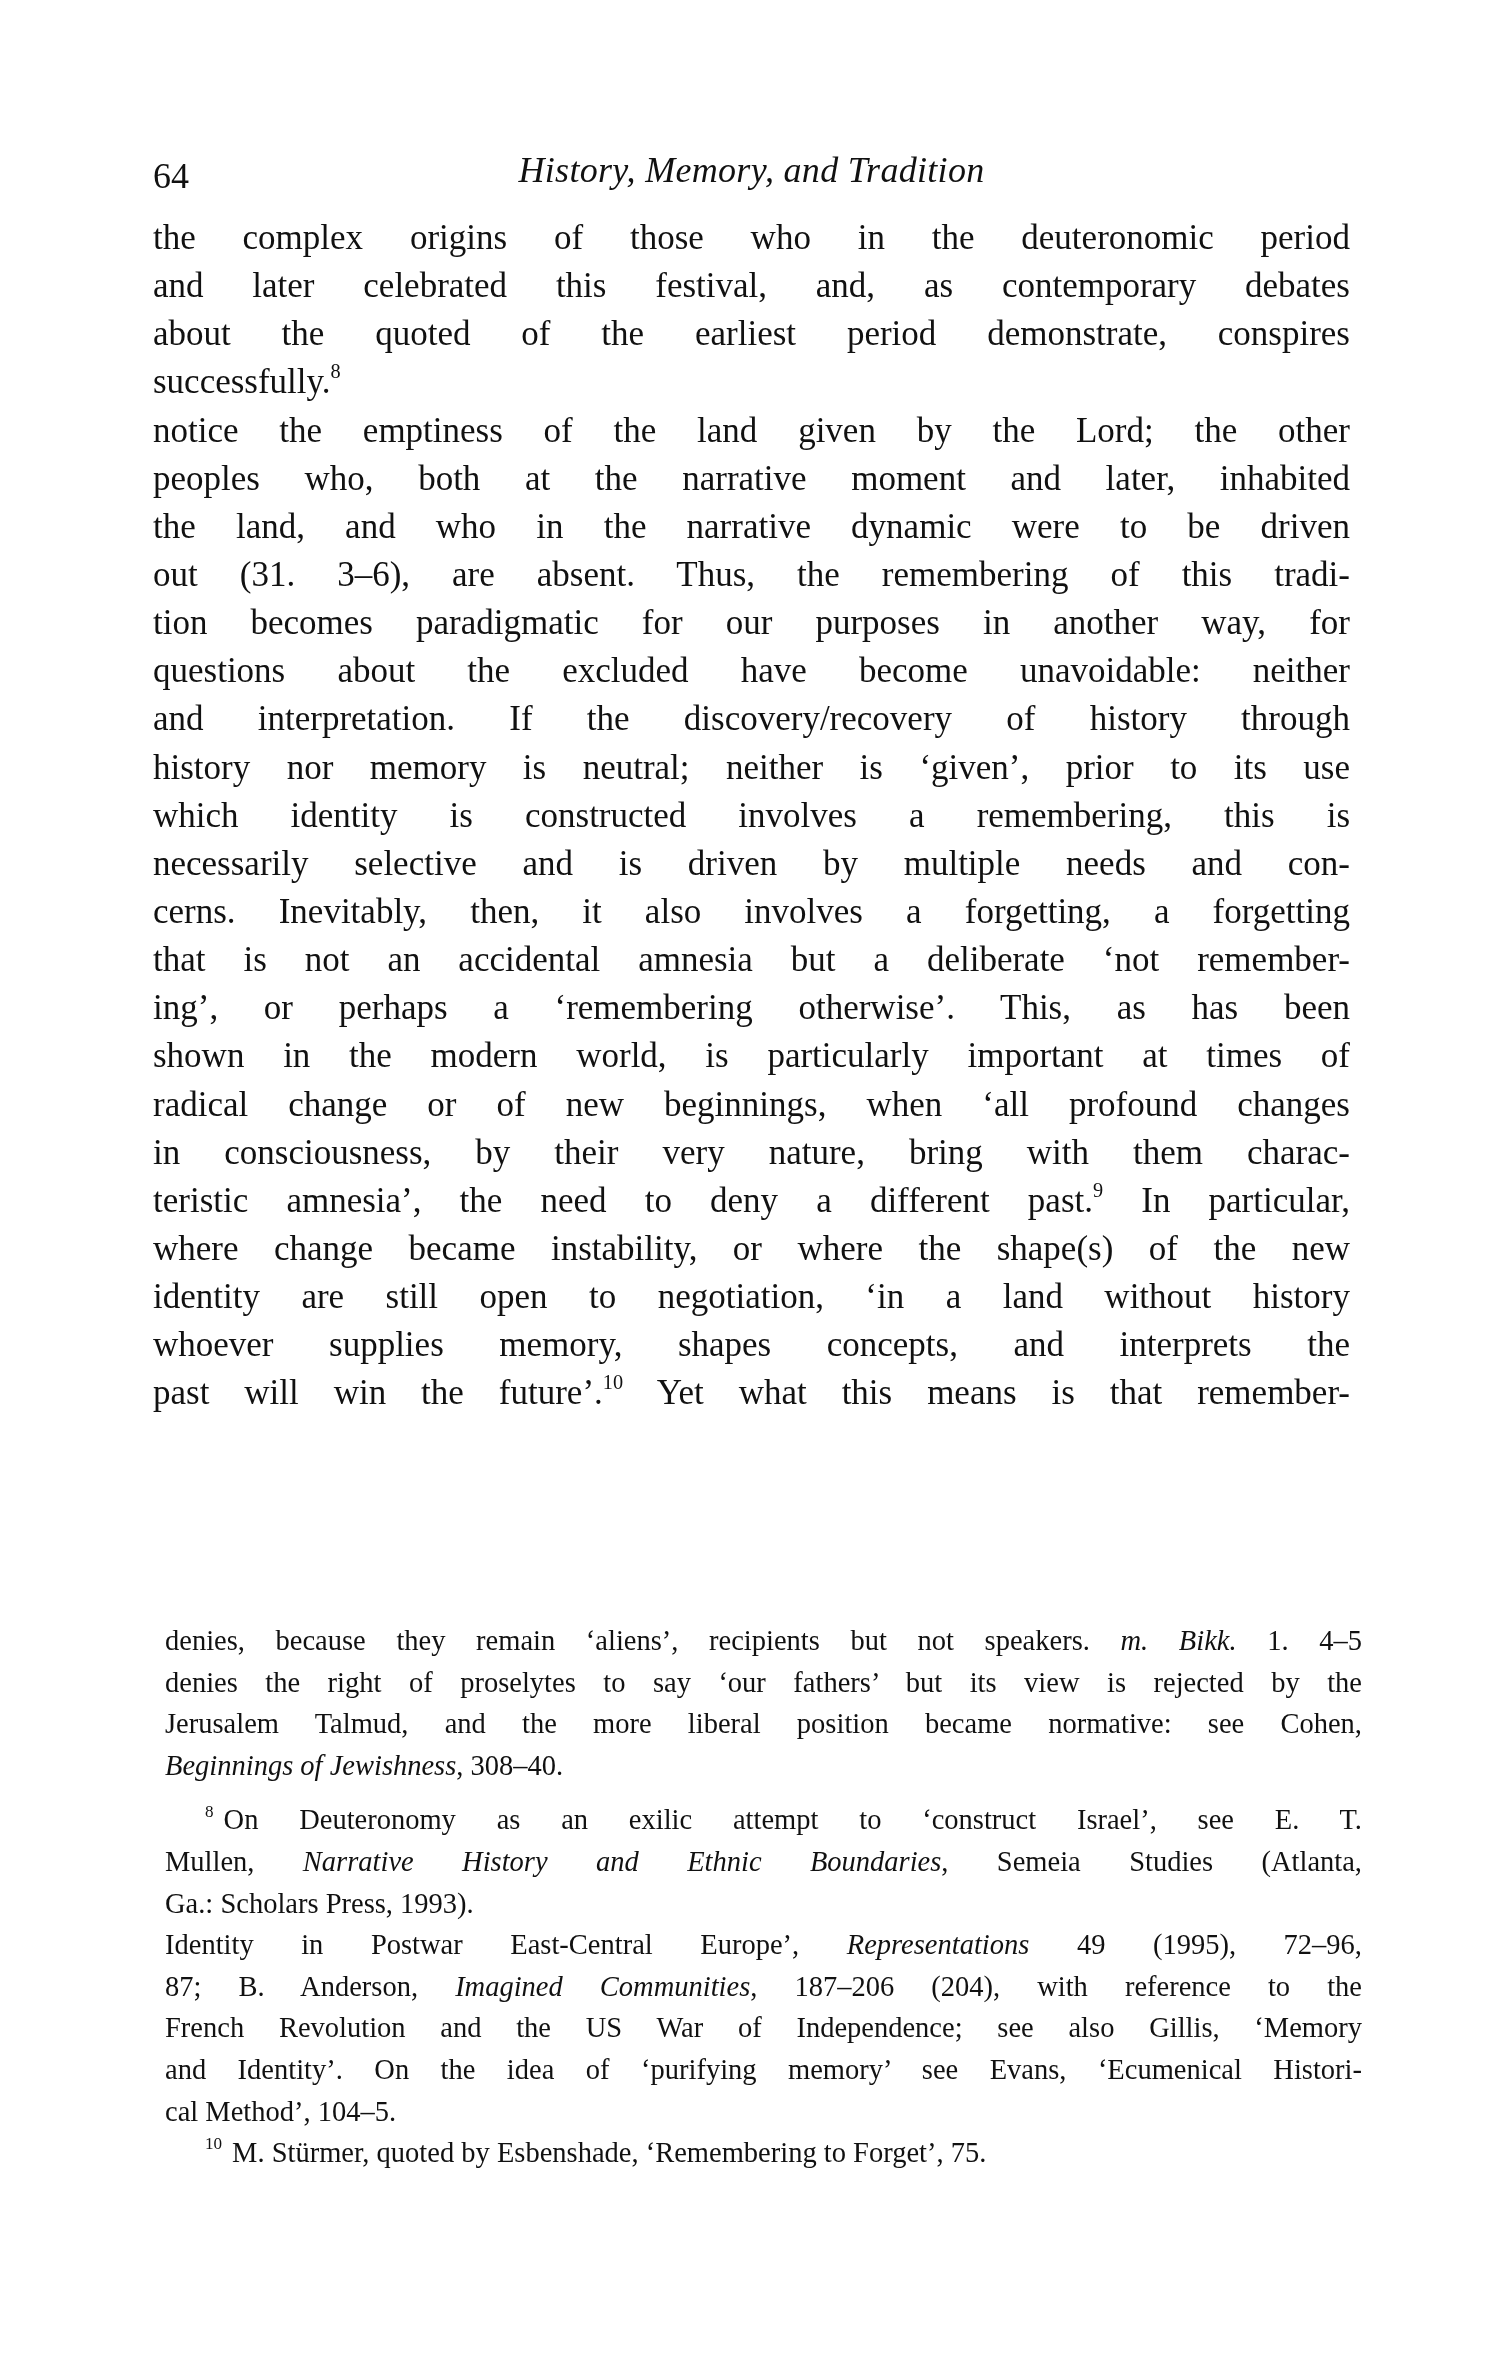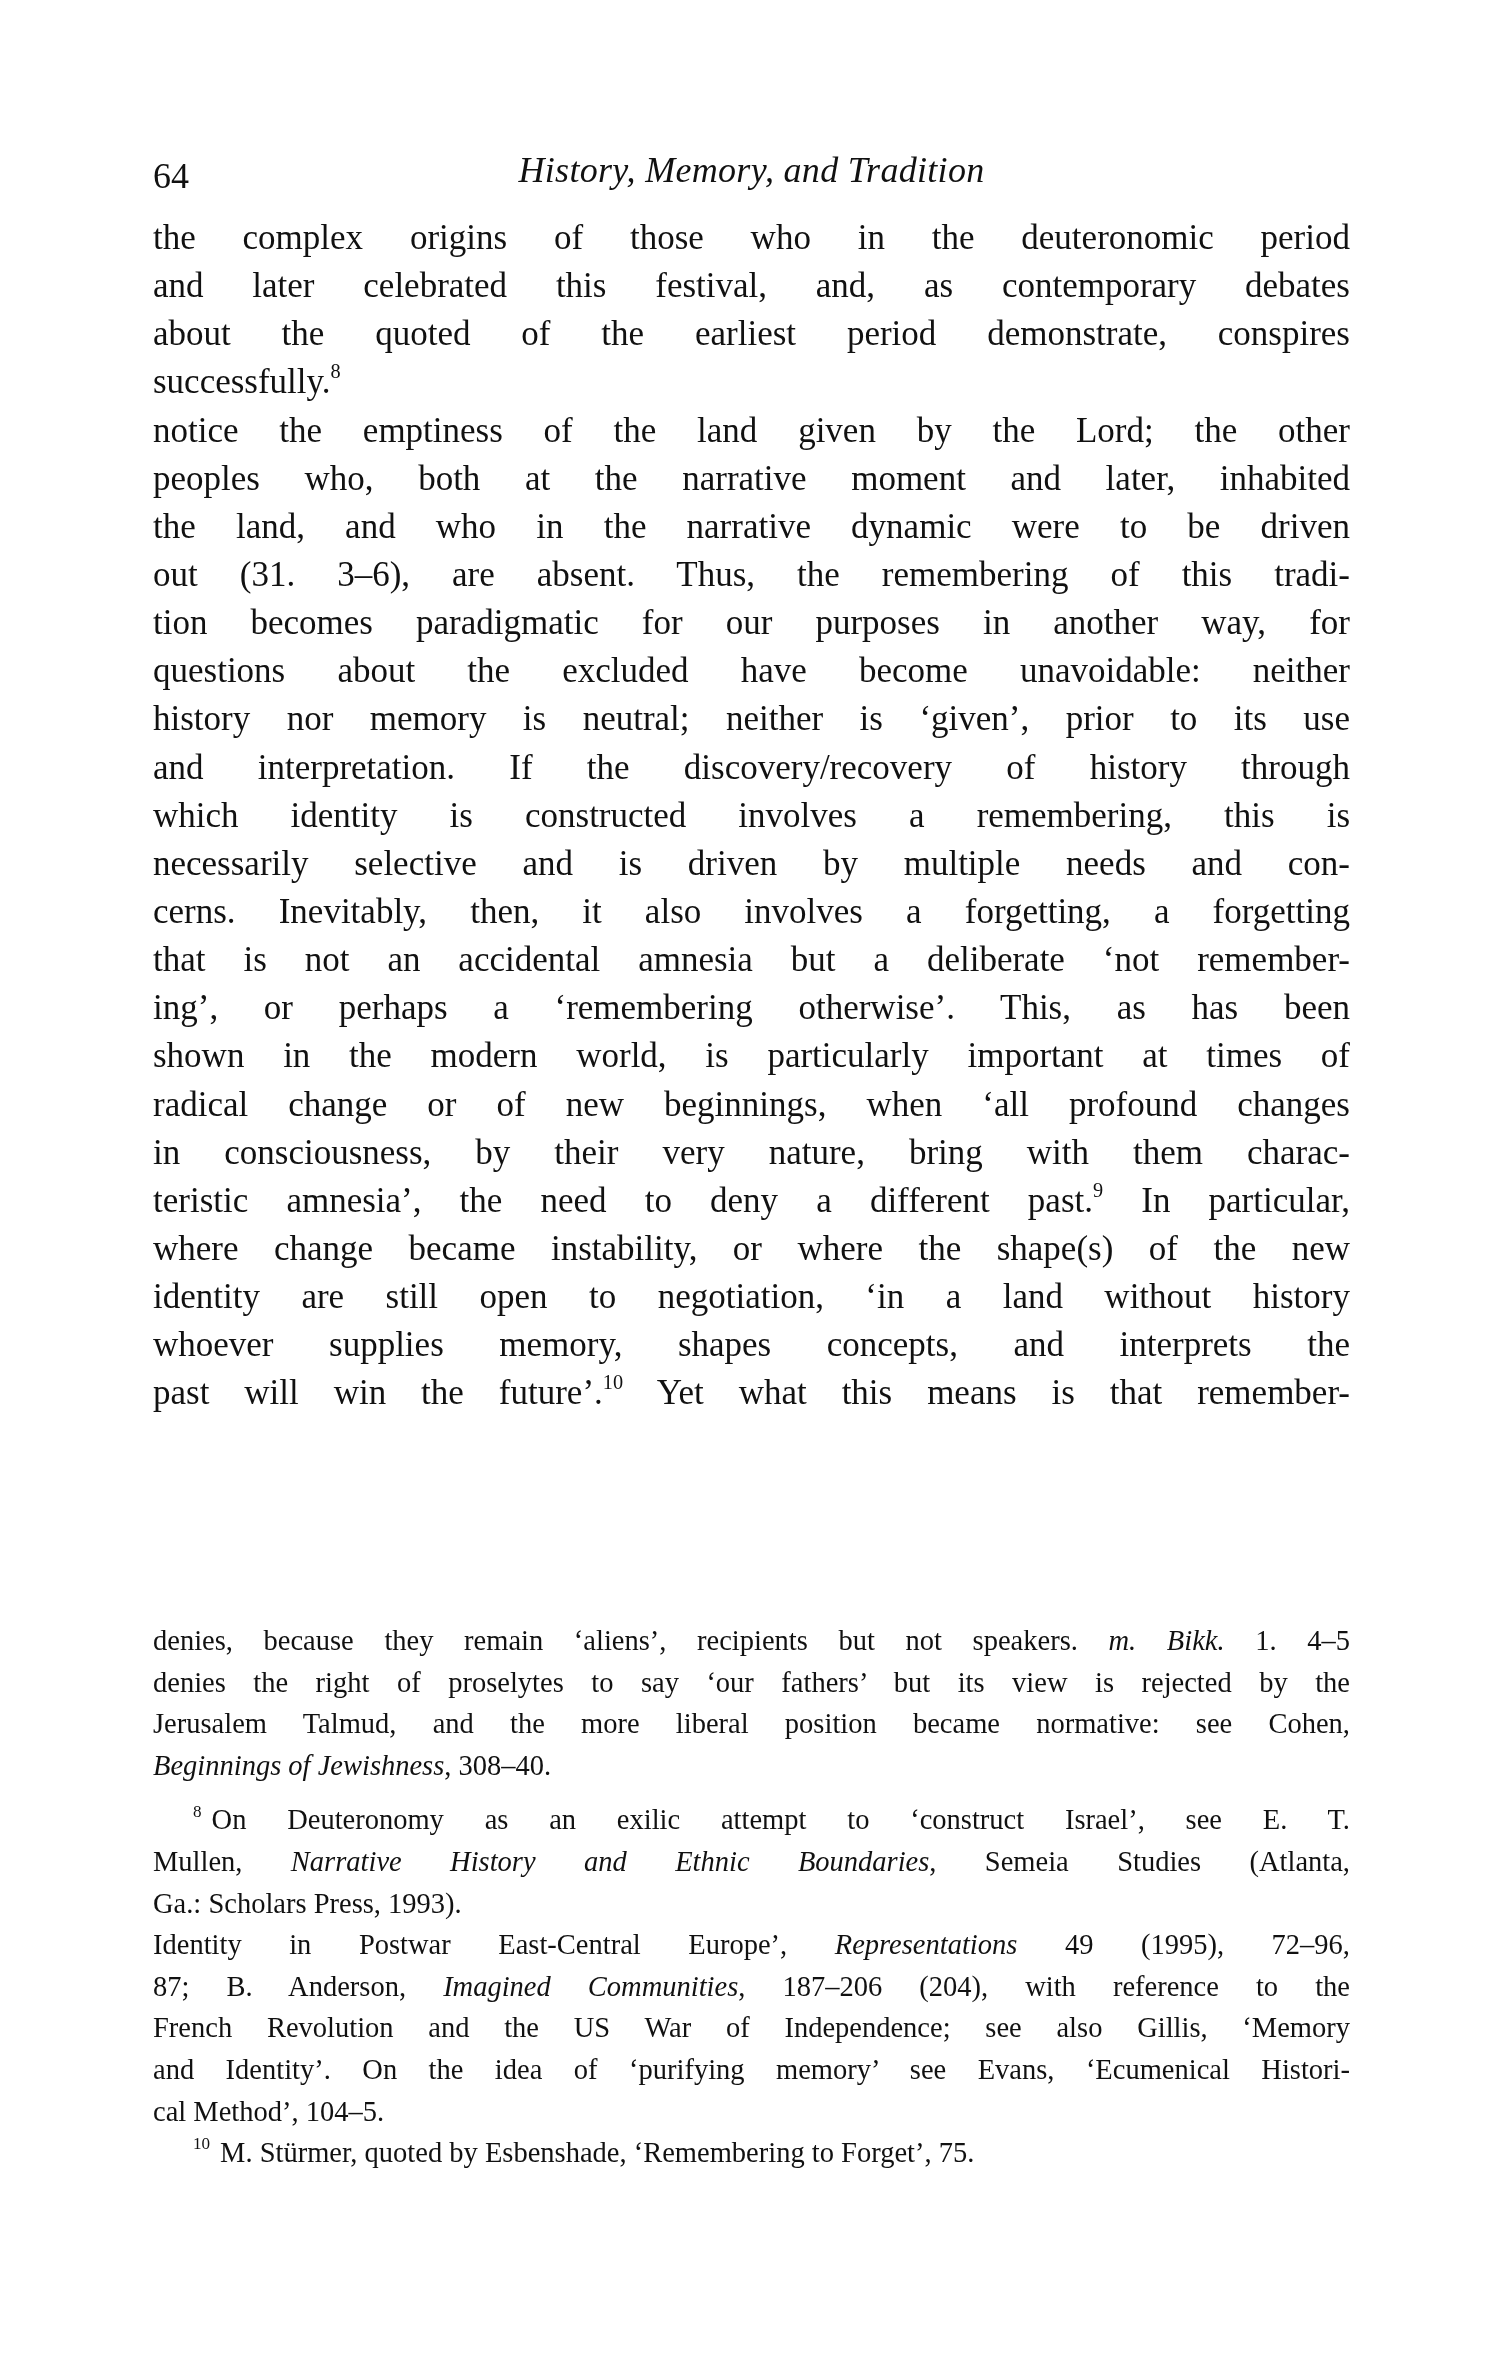--- a/index.html
+++ b/index.html
@@ -9,21 +9,21 @@
   .running-head { position: absolute; top: 148px; left: 0; width: 1197px; height: 44px; font-size: 36px; line-height: 44px; }
   .folio { position: absolute; left: 0; top: 6px; }
   .head-title { position: absolute; left: 0; width: 1197px; text-align: center; font-style: italic; letter-spacing: 0.3px; }
 
   .body-text { position: absolute; top: 214px; left: 0; width: 1197px; font-size: 35px; }
   .line { display: block; height: 48.15px; line-height: 48.15px; white-space: nowrap; text-align: justify; text-align-last: justify; word-spacing: 0; }
   .line.last { text-align-last: left; }
   .line.indent { padding-left: 44px; }
   .line.fn-indent { padding-left: 40px; }
 
-  .footnotes { position: absolute; top: 1620px; left: 0; width: 1197px; font-size: 28.5px; }
+  .footnotes { position: absolute; top: 1620px; left: 12px; width: 1197px; font-size: 28.5px; }
   .footnotes .line { height: 41.6px; line-height: 41.6px; }
   .footnotes .note-gap { height: 13px; }
 
   sup.ref { font-size: 0.58em; vertical-align: 0; position: relative; top: -0.75em; line-height: 0; }
   .footnotes sup.ref { font-size: 0.6em; margin-right: 10px; }
   i { font-style: italic; }
 </style>
 </head>
 <body>
 
@@ -37,22 +37,22 @@
       <span class="line "><span>the complex origins of those who in the deuteronomic period</span></span>
       <span class="line "><span>and later celebrated this festival, and, as contemporary debates</span></span>
       <span class="line "><span>about the quoted of the earliest period demonstrate, conspires</span></span>
       <span class="line last"><span>successfully.</span><sup class="ref">8</sup></span>
       <span class="line "><span>notice the emptiness of the land given by the Lord; the other</span></span>
       <span class="line "><span>peoples who, both at the narrative moment and later, inhabited</span></span>
       <span class="line "><span>the land, and who in the narrative dynamic were to be driven</span></span>
       <span class="line "><span>out (31. 3–6), are absent. Thus, the remembering of this tradi-</span></span>
       <span class="line "><span>tion becomes paradigmatic for our purposes in another way, for</span></span>
       <span class="line "><span>questions about the excluded have become unavoidable: neither</span></span>
+      <span class="line "><span>and interpretation. If the discovery/recovery of history through</span></span>
       <span class="line "><span>history nor memory is neutral; neither is ‘given’, prior to its use</span></span>
-      <span class="line "><span>and interpretation. If the discovery/recovery of history through</span></span>
       <span class="line "><span>which identity is constructed involves a remembering, this is</span></span>
       <span class="line "><span>necessarily selective and is driven by multiple needs and con-</span></span>
       <span class="line "><span>cerns. Inevitably, then, it also involves a forgetting, a forgetting</span></span>
       <span class="line "><span>that is not an accidental amnesia but a deliberate ‘not remember-</span></span>
       <span class="line "><span>ing’, or perhaps a ‘remembering otherwise’. This, as has been</span></span>
       <span class="line "><span>shown in the modern world, is particularly important at times of</span></span>
       <span class="line "><span>radical change or of new beginnings, when ‘all profound changes</span></span>
       <span class="line "><span>in consciousness, by their very nature, bring with them charac-</span></span>
       <span class="line "><span>teristic amnesia’, the need to deny a different past.</span><sup class="ref">9</sup><span> In particular,</span></span>
       <span class="line "><span>where change became instability, or where the shape(s) of the new</span></span>

